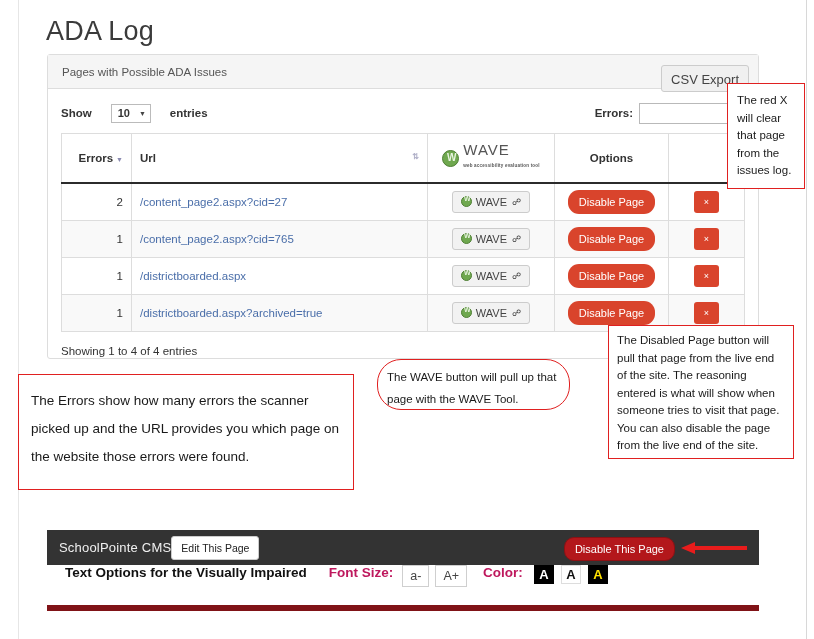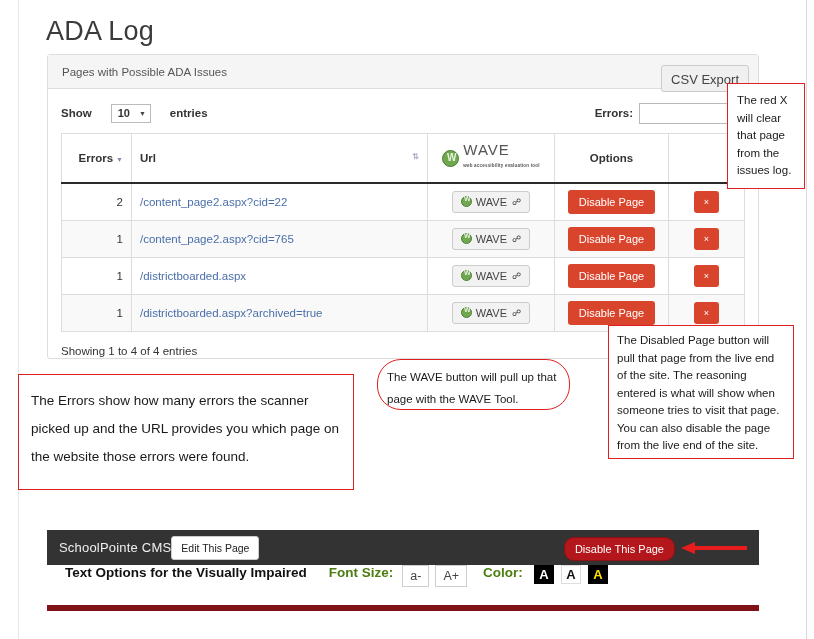--- a/index.html
+++ b/index.html
@@ -153,21 +153,21 @@
     position: absolute; left: 0; top: -2px;
     width: 11px; text-align: center;
     font-size: 7px; color: #e8f3e0; font-weight: bold;
   }
   .ext-icon { font-size: 9px; color: #333333; margin-left: 1px; }
 
   .btn-disable {
     display: inline-block;
     background: #d9442c;
     color: #ffffff;
-    border: none; border-radius: 3px;
+    border: none; border-radius: 11px;
     font-size: 11px;
     padding: 6px 11px;
     cursor: pointer;
   }
   .btn-x {
     display: inline-block;
     background: #d9442c;
     color: #ffffff;
     border: none; border-radius: 3px;
     font-size: 9px;
@@ -260,21 +260,21 @@
     height: 33px;
     display: flex; align-items: flex-start;
     padding: 0 12px 0 18px;
     gap: 0;
   }
   .access-title {
     font-size: 13.5px; font-weight: bold; color: #111111;
     margin-right: 22px;
   }
   .access-label {
-    font-size: 13.5px; font-weight: bold; color: #4d7c0f;
+    font-size: 13.5px; font-weight: bold; color: #be185d;
     margin-right: 9px;
   }
   .size-btn {
     border: 1px solid #cfcfcf; background: #ffffff;
     color: #444444; font-size: 12.5px;
     padding: 2px 7px; margin-right: 6px;
     cursor: pointer; line-height: 16px;
   }
   .color-group { display: flex; gap: 7px; margin-left: 2px; }
   .color-sw {
@@ -353,21 +353,21 @@
             </th>
             <th class="col-x">
               <span></span>
             </th>
           </tr>
         </thead>
         <tbody>
           <tr class="odd">
             <td class="c-errors">2</td>
             <td class="c-url">
-              <a href="#">/content_page2.aspx?cid=22</a>
+              <a href="#">/content_page2.aspx?cid=27</a>
             </td>
             <td class="c-wave">
               <span class="wave-btn">
                 <span class="wave-dot"></span>
                 <span>WAVE</span>
                 <span class="ext-icon">☍</span>
               </span>
             </td>
             <td class="c-opts">
               <button class="btn-disable">Disable Page</button>

